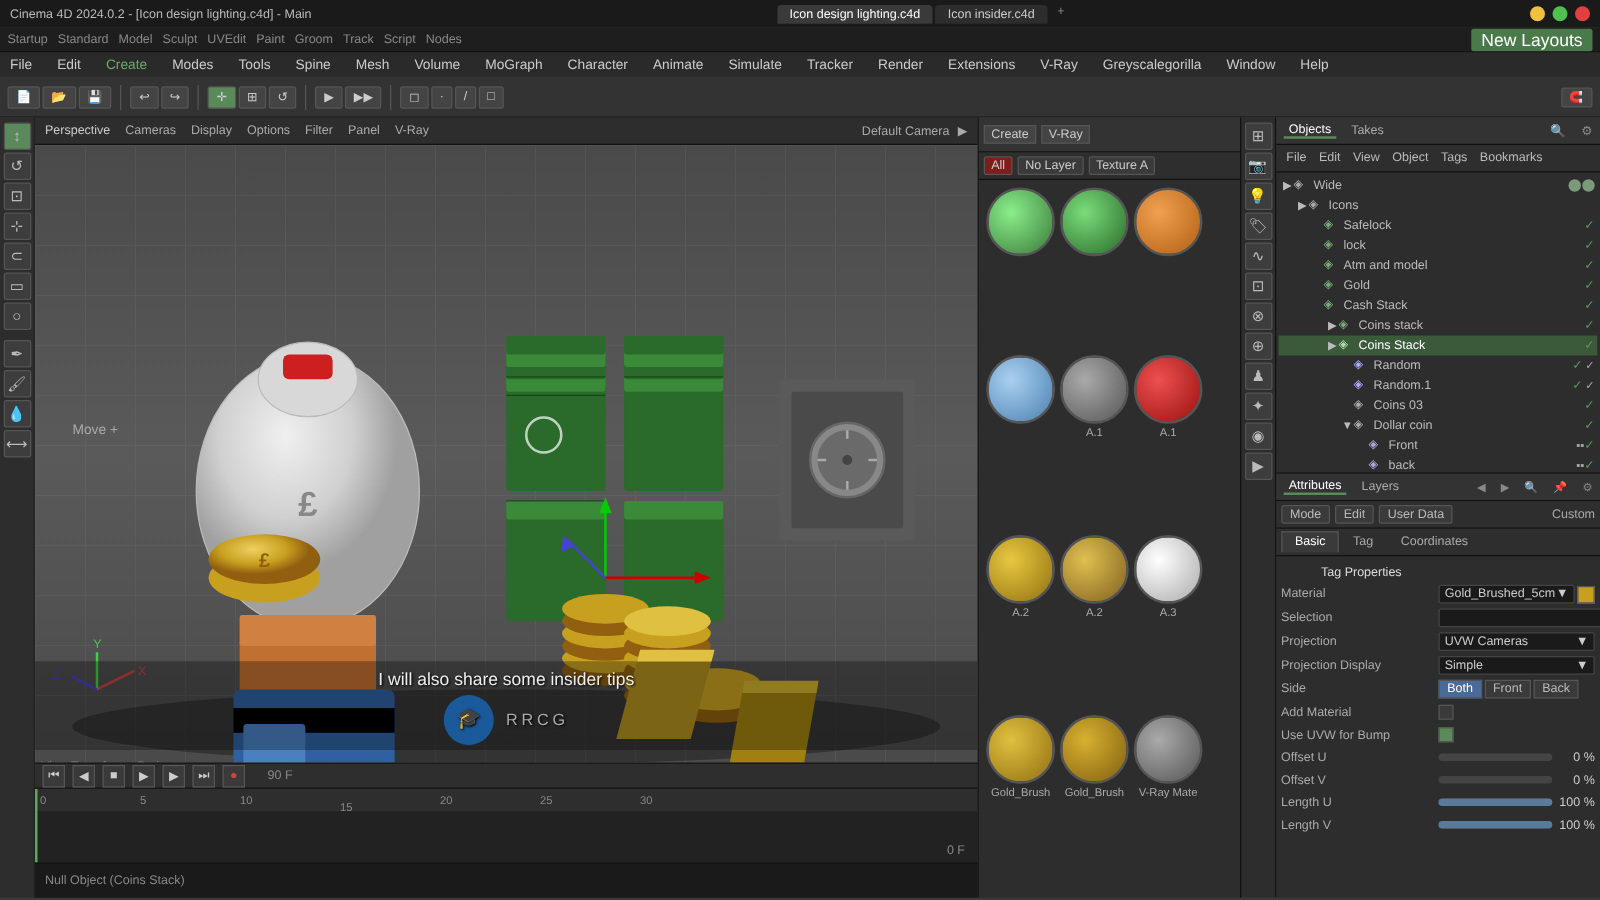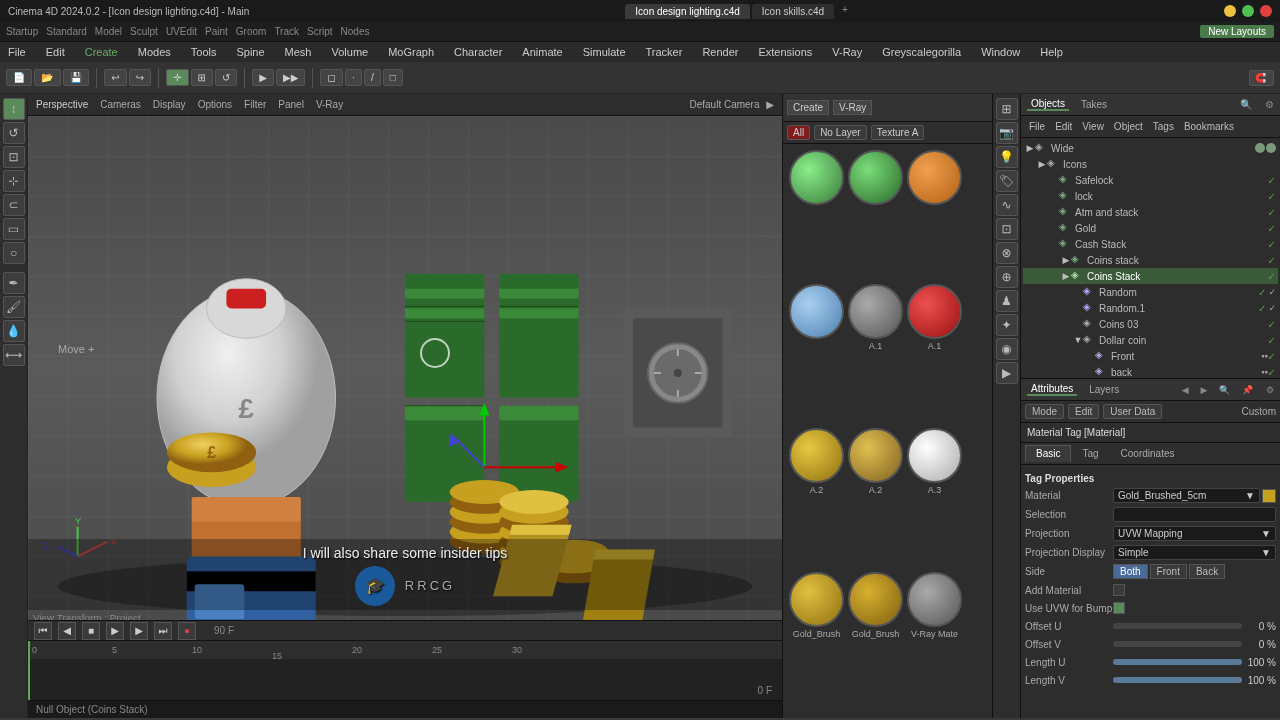--- a/index.html
+++ b/index.html
@@ -175,23 +175,23 @@
     .attrs-mode-btn { background: #3a3a3a; border: 1px solid #555; padding: 1px 6px; font-size: 10px; cursor: pointer; color: #bbb; border-radius: 2px; }
 
     #attrs-tabs {
       height: 22px; background: #2e2e2e; display: flex; align-items: center;
       padding: 0 4px; gap: 0; border-bottom: 1px solid #111;
     }
     .attr-tab { font-size: 10px; color: #aaa; padding: 2px 10px; cursor: pointer; border: 1px solid transparent; }
     .attr-tab.active { background: #3a3a3a; color: #fff; border-color: #555; border-bottom-color: transparent; }
 
     #attrs-content { flex: 1; overflow-y: auto; padding: 4px; }
-    .attr-section-title { font-size: 10px; color: #ddd; font-weight: bold; padding: 4px 0 2px 0; }
+    .attr-section-title { font-size: 10px; color: #ddd; font-weight: normal; padding: 4px 0 2px 0; margin-left: 32px; }
     .attr-row { display: flex; align-items: center; padding: 2px 0; font-size: 10px; min-height: 18px; }
-    .attr-label { width: 88px; color: #aaa; flex-shrink: 0; }
+    .attr-label { width: 126px; color: #aaa; flex-shrink: 0; }
     .attr-value { flex: 1; background: #1a1a1a; border: 1px solid #444; padding: 1px 4px; color: #ccc; font-size: 10px; border-radius: 2px; }
     .attr-dropdown { flex: 1; background: #1a1a1a; border: 1px solid #444; padding: 1px 4px; color: #ccc; font-size: 10px; border-radius: 2px; display: flex; justify-content: space-between; align-items: center; }
     .attr-checkbox { width: 12px; height: 12px; background: #3a3a3a; border: 1px solid #555; display: inline-block; }
     .attr-checkbox.checked { background: #5a8a5a; }
     .attr-slider { flex: 1; height: 6px; background: #444; border-radius: 3px; position: relative; }
     .attr-slider-fill { height: 100%; background: #5a7a9a; border-radius: 3px; }
     .attr-percent { color: #ccc; font-size: 10px; margin-left: 4px; width: 30px; text-align: right; }
 
     
     .size-btn-group { display: flex; gap: 2px; }
@@ -218,32 +218,32 @@
       border-radius: 50%; border: 2px solid #fff; opacity: 0.7;
       display: flex; align-items: center; justify-content: center;
     }
 
     
     #scene-svg { position: absolute; inset: 0; width: 100%; height: 100%; }
 
     .attr-value-with-btn { display: flex; align-items: center; gap: 2px; }
     .small-sq-btn { width: 14px; height: 14px; background: #444; border: 1px solid #555; font-size: 8px; display: flex; align-items: center; justify-content: center; cursor: pointer; }
 
-    #bottom-status { height: 18px; background: #1a1a1a; display: flex; align-items: center; padding: 0 8px; font-size: 10px; color: #888; border-top: 1px solid #111; }
+    #bottom-status { height: 28px; background: #1a1a1a; display: flex; align-items: center; padding: 0 8px; font-size: 10px; color: #888; border-top: 1px solid #111; }
   </style>
 </head>
 <body>
 
 <div id="titlebar">
   <div id="titlebar-left">
     <span style="font-size:10px;">Cinema 4D 2024.0.2 - [Icon design lighting.c4d] - Main</span>
   </div>
   <div id="titlebar-tabs">
     <div class="tab-item active">Icon design lighting.c4d</div>
-    <div class="tab-item">Icon skills.c4d</div>
+    <div class="tab-item">Icon insider.c4d</div>
     <span style="font-size:10px;color:#888;margin-left:6px;">+</span>
   </div>
   <div id="titlebar-right">
     <span class="win-btn win-min"></span>
     <span class="win-btn win-max"></span>
     <span class="win-btn win-close"></span>
   </div>
 </div>
 
 <div style="height:20px;background:#1e1e1e;display:flex;align-items:center;padding:0 6px;gap:8px;border-bottom:1px solid #111;">
@@ -251,21 +251,21 @@
   <span style="color:#888;font-size:10px;">Standard</span>
   <span style="color:#888;font-size:10px;">Model</span>
   <span style="color:#888;font-size:10px;">Sculpt</span>
   <span style="color:#888;font-size:10px;">UVEdit</span>
   <span style="color:#888;font-size:10px;">Paint</span>
   <span style="color:#888;font-size:10px;">Groom</span>
   <span style="color:#888;font-size:10px;">Track</span>
   <span style="color:#888;font-size:10px;">Script</span>
   <span style="color:#888;font-size:10px;">Nodes</span>
   <span style="flex:1;"></span>
-  <span style="background:#4a7a4a;color:#fff;font-size:10px;padding:1px 8px;border-radius:2px;">New Layouts</span>
+  <span style="background:#4a7a4a;color:#fff;font-size:14px;padding:1px 8px;border-radius:2px;">New Layouts</span>
 </div>
 
 <div id="menubar">
   <span class="menu-item">File</span>
   <span class="menu-item">Edit</span>
   <span class="menu-item" style="color:#6aaa6a;">Create</span>
   <span class="menu-item">Modes</span>
   <span class="menu-item">Tools</span>
   <span class="menu-item">Spine</span>
   <span class="menu-item">Mesh</span>
@@ -665,21 +665,21 @@
         <span class="tree-arrow"> </span>
         <span class="tree-icon" style="color:#7aaa7a;">◈</span>
         <span class="tree-label">lock</span>
         <span class="check-green">✓</span>
       </div>
 
       <div class="tree-item">
         <span class="tree-indent" style="width:24px;"></span>
         <span class="tree-arrow"> </span>
         <span class="tree-icon" style="color:#7aaa7a;">◈</span>
-        <span class="tree-label">Atm and stack</span>
+        <span class="tree-label">Atm and model</span>
         <span class="check-green">✓</span>
       </div>
 
       <div class="tree-item">
         <span class="tree-indent" style="width:24px;"></span>
         <span class="tree-arrow"> </span>
         <span class="tree-icon" style="color:#7aaa7a;">◈</span>
         <span class="tree-label">Gold</span>
         <span class="check-green">✓</span>
       </div>
@@ -774,23 +774,20 @@
         <span style="font-size:9px;color:#888;margin-left:4px;">⚙</span>
       </div>
       <div id="attrs-toolbar">
         <button class="attrs-mode-btn">Mode</button>
         <button class="attrs-mode-btn">Edit</button>
         <button class="attrs-mode-btn">User Data</button>
         <span style="flex:1;"></span>
         <span style="font-size:10px;color:#aaa;">Custom</span>
       </div>
 
-      <div style="padding:4px 6px;font-size:10px;color:#ddd;background:#2e2e2e;border-bottom:1px solid #111;">
-        <span>Material Tag [Material]</span>
-      </div>
       <div id="attrs-tabs">
         <div class="attr-tab active">Basic</div>
         <div class="attr-tab">Tag</div>
         <div class="attr-tab">Coordinates</div>
       </div>
       <div id="attrs-content">
         <div class="attr-section-title">Tag Properties</div>
 
         <div class="attr-row">
           <span class="attr-label">Material</span>
@@ -804,21 +801,21 @@
         </div>
 
         <div class="attr-row">
           <span class="attr-label">Selection</span>
           <input class="attr-value" style="flex: 1 1 0%;" value="">
         </div>
 
         <div class="attr-row">
           <span class="attr-label">Projection</span>
           <div class="attr-dropdown">
-            <span>UVW Mapping</span>
+            <span>UVW Cameras</span>
             <span>▼</span>
           </div>
         </div>
 
         <div class="attr-row">
           <span class="attr-label">Projection Display</span>
           <div class="attr-dropdown">
             <span>Simple</span>
             <span>▼</span>
           </div>

